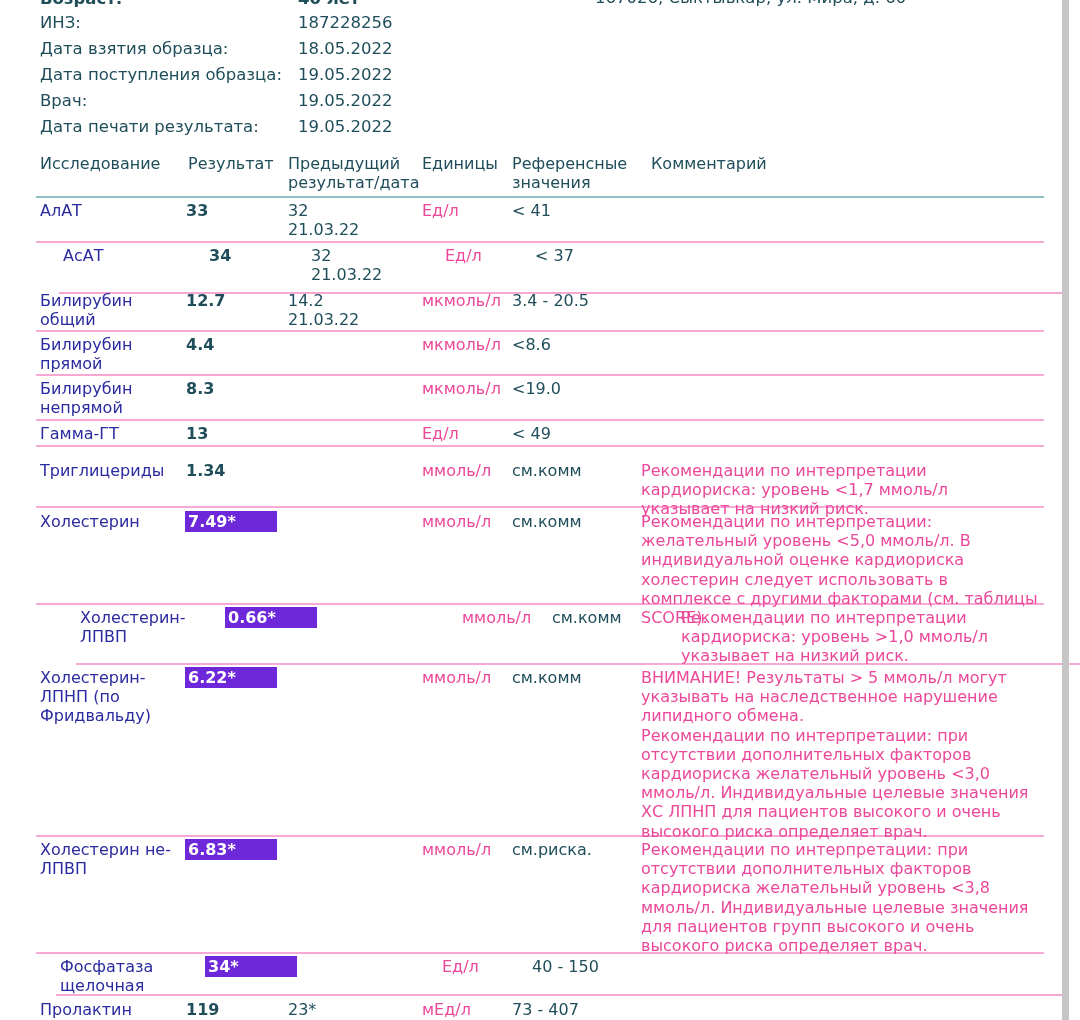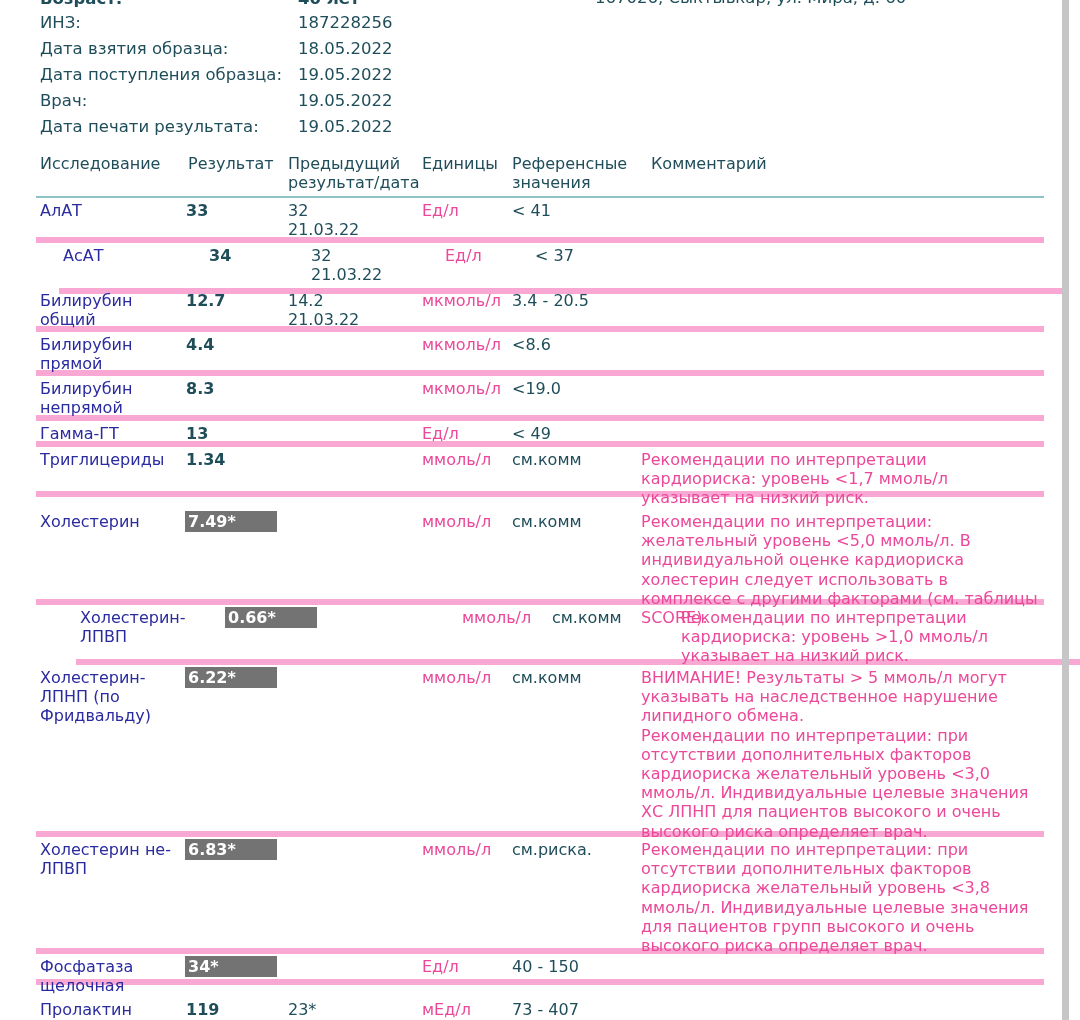--- a/index.html
+++ b/index.html
@@ -13,26 +13,26 @@
   .info { position: absolute; left: 40px; font-size: 16.5px; line-height: 26px; color: #1f4e5a; }
   .info-row { position: absolute; left: 0; white-space: nowrap; }
   .info-label { position: absolute; left: 0; }
   .info-value { position: absolute; left: 258px; }
   .bold { font-weight: bold; }
   .address { position: absolute; left: 595px; top: -12px; font-size: 16.5px; color: #1f4e5a; white-space: nowrap; }
 
   .thead { position: absolute; left: 36px; top: 154px; width: 1008px; height: 43px; font-size: 16px; line-height: 19px; color: #1f4e5a; }
   .th { position: absolute; top: 0; }
 
-  .row { position: absolute; left: 36px; width: 1008px; font-size: 16px; line-height: 19px; border-bottom: 6px solid #f9a8d4; box-sizing: border-box; text-decoration: underline; }
+  .row { position: absolute; left: 36px; width: 1008px; font-size: 16px; line-height: 19px; border-bottom: 2px solid #f9a8d4; box-sizing: border-box; text-decoration: underline; }
   .hline { position: absolute; left: 36px; width: 1008px; height: 2px; background: #8fc3c8; }
   .cell { position: absolute; top: 3px; }
   .c-name { left: 4px; color: #2b2ba0; width: 140px; }
   .c-res { left: 150px; font-weight: bold; color: #1f4e5a; }
-  .c-res.flag { left: 149px; top: 2px; width: 92px; height: 21px; background: #737373; color: #ffffff; padding-left: 3px; box-sizing: border-box; line-height: 21px; }
+  .c-res.flag { left: 149px; top: 2px; width: 92px; height: 21px; background: #6d28d9; color: #ffffff; padding-left: 3px; box-sizing: border-box; line-height: 21px; }
   .c-prev { left: 252px; color: #1f4e5a; }
   .c-unit { left: 386px; color: #ec4899; }
   .c-ref { left: 476px; color: #1f4e5a; }
   .c-com { left: 605px; color: #ec4899; width: 400px; font-size: 16px; line-height: 19.2px; }
 </style>
 </head>
 <body>
 
 <div class="page">
 
@@ -140,21 +140,21 @@
         <div class="cell c-name">Гамма-ГТ</div>
         <div class="cell c-res">13</div>
         <div class="cell c-prev">
           <div></div>
           <div></div>
         </div>
         <div class="cell c-unit">Ед/л</div>
         <div class="cell c-ref">&lt; 49</div>
         <div class="cell c-com" style="white-space: pre-line;"></div>
       </div>
-      <div class="row" style="top: 447px; height: 50px;">
+      <div class="row" style="top: 458px; height: 50px;">
         <div class="cell c-name">Триглицериды</div>
         <div class="cell c-res">1.34</div>
         <div class="cell c-prev">
           <div></div>
           <div></div>
         </div>
         <div class="cell c-unit">ммоль/л</div>
         <div class="cell c-ref">см.комм</div>
         <div class="cell c-com" style="white-space: pre-line;">Рекомендации по интерпретации кардиориска: уровень &lt;1,7 ммоль/л указывает на низкий риск.</div>
       </div>
@@ -196,21 +196,21 @@
         <div class="cell c-name">Холестерин не-ЛПВП</div>
         <div class="cell c-res flag">6.83*</div>
         <div class="cell c-prev">
           <div></div>
           <div></div>
         </div>
         <div class="cell c-unit">ммоль/л</div>
         <div class="cell c-ref">см.риска.</div>
         <div class="cell c-com" style="white-space: pre-line;">Рекомендации по интерпретации: при отсутствии дополнительных факторов кардиориска желательный уровень &lt;3,8 ммоль/л. Индивидуальные целевые значения для пациентов групп высокого и очень высокого риска определяет врач.</div>
       </div>
-      <div class="row" style="top: 954px; height: 31px;">
+      <div class="row" style="top: 954px; height: 42px; margin-left: 20px;">
         <div class="cell c-name">Фосфатаза щелочная</div>
         <div class="cell c-res flag">34*</div>
         <div class="cell c-prev">
           <div></div>
           <div></div>
         </div>
         <div class="cell c-unit">Ед/л</div>
         <div class="cell c-ref">40 - 150</div>
         <div class="cell c-com" style="white-space: pre-line;"></div>
       </div>

